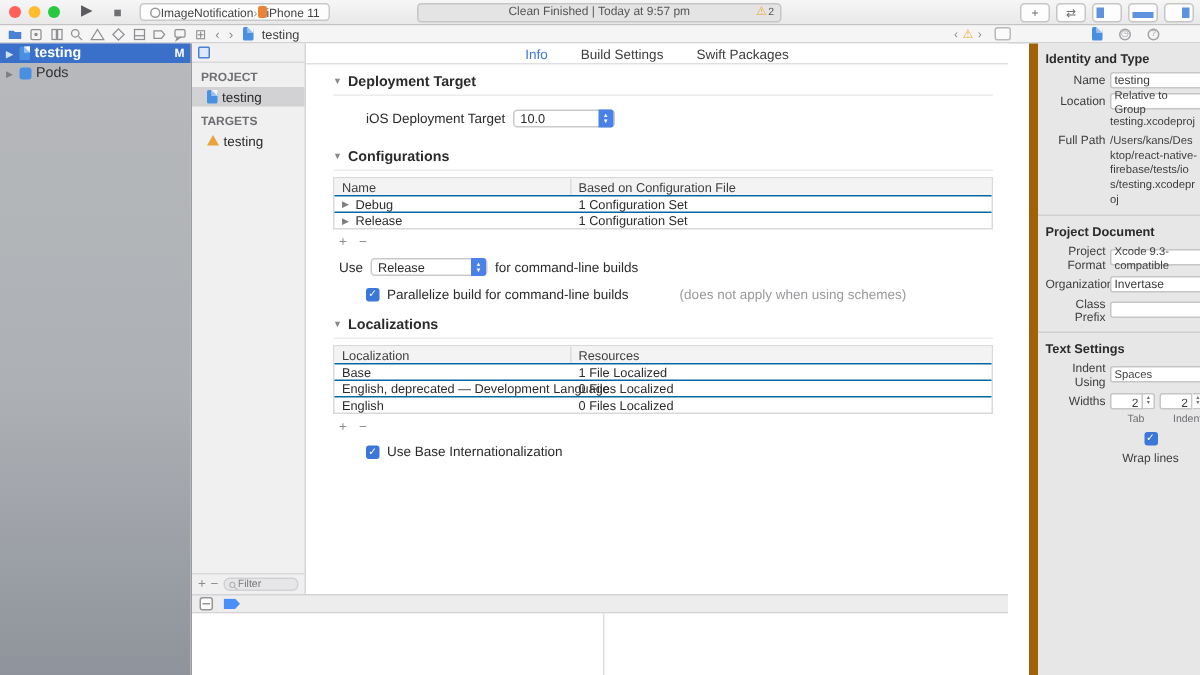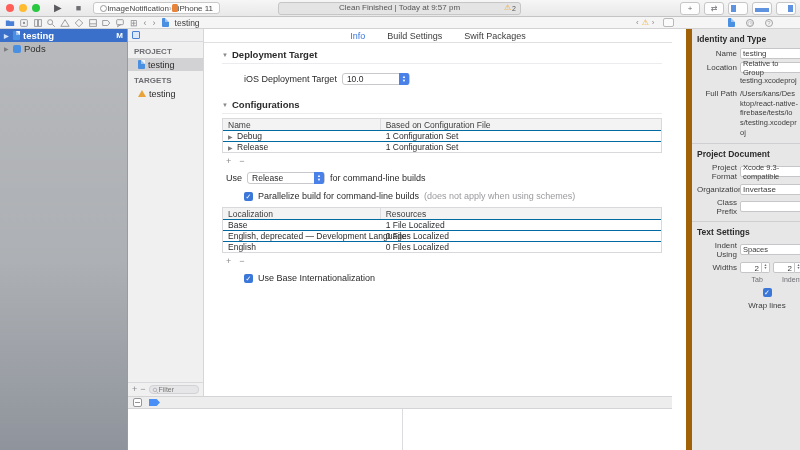--- a/index.html
+++ b/index.html
@@ -104,21 +104,21 @@
   .table { border:1px solid #d9d9db; margin:4px 0 2px; }
   .trow { display:flex; height:11px; align-items:center; font-size:8.5px; border-top:1px solid #0369a1; }
   .trow.head { background:#f3f3f4; color:#3d3d3d; border-top:none; }
   .c1 { width:36%; padding-left:5px; display:flex; align-items:center; gap:3px; }
   .trow.head .c1 { border-right:1px solid #dcdcde; align-self:stretch; align-items:center; }
   .c2 { flex:1; padding-left:5px; }
   .pmrow { display:flex; gap:8px; margin:4px 0 4px 4px; }
   .chkrow { display:flex; align-items:center; gap:5px; margin:7px 0 6px 22px; font-size:9px; }
   .chk { width:9px; height:9px; background:#3b77d8; border-radius:2px; color:#fff; font-size:7px;
     display:flex; align-items:center; justify-content:center; line-height:1; }
-  .note { color:#9a9a9e; }
+  .note { color:#9a9a9e;margin-left:29px; }
   .suffix { font-size:9px; }
 
   
   .debugbar { position:absolute; left:128px; top:396px; width:544px; height:13px; background:#ededee;
     border-top:1px solid #d4d4d6; border-bottom:1px solid #d4d4d6; display:flex; align-items:center; gap:7px;
     padding:0 5px; }
   .dbg-toggle { width:9px; height:9px; border:1px solid #96969a; border-radius:2px; position:relative; background:#fff; }
   .dbg-toggle::after { content:""; position:absolute; left:1px; right:1px; top:3px; height:1px; background:#96969a; }
   .bp { width:11px; height:7px; background:#4a8ff7;
     clip-path:polygon(0 0,70% 0,100% 50%,70% 100%,0 100%); }
@@ -366,20 +366,24 @@
           <span class="cap">▲<br>▼</span>
         </span>
         <span class="suffix">for command-line builds</span>
       </div>
       <div class="chkrow" style="margin-left:22px">
         <span class="chk">✓</span>
         <span>Parallelize build for command-line builds</span>
         <span class="note">(does not apply when using schemes)</span>
       </div>
 
+      <div class="sechead" style="margin-top:6px">
+        <span class="disc">▼</span>
+        <span>Localizations</span>
+      </div>
       <div class="table">
         <div class="trow head">
           <span class="c1">Localization</span>
           <span class="c2">Resources</span>
         </div>
         <div class="trow">
           <span class="c1">Base</span>
           <span class="c2">1 File Localized</span>
         </div>
         <div class="trow">

